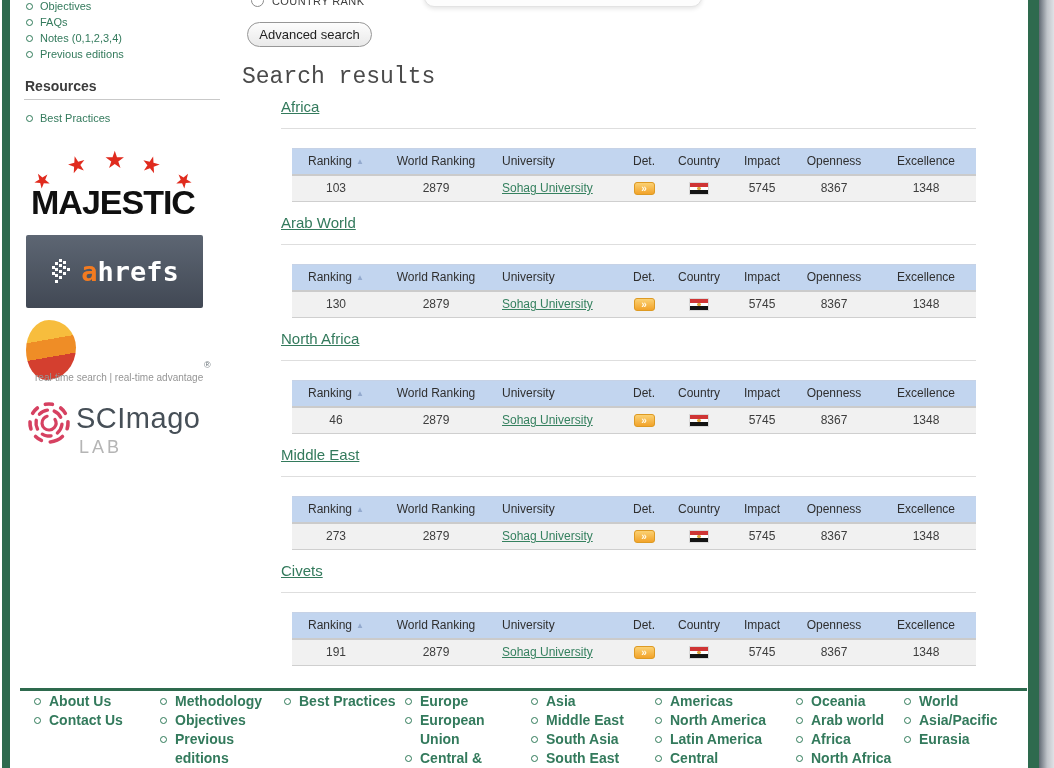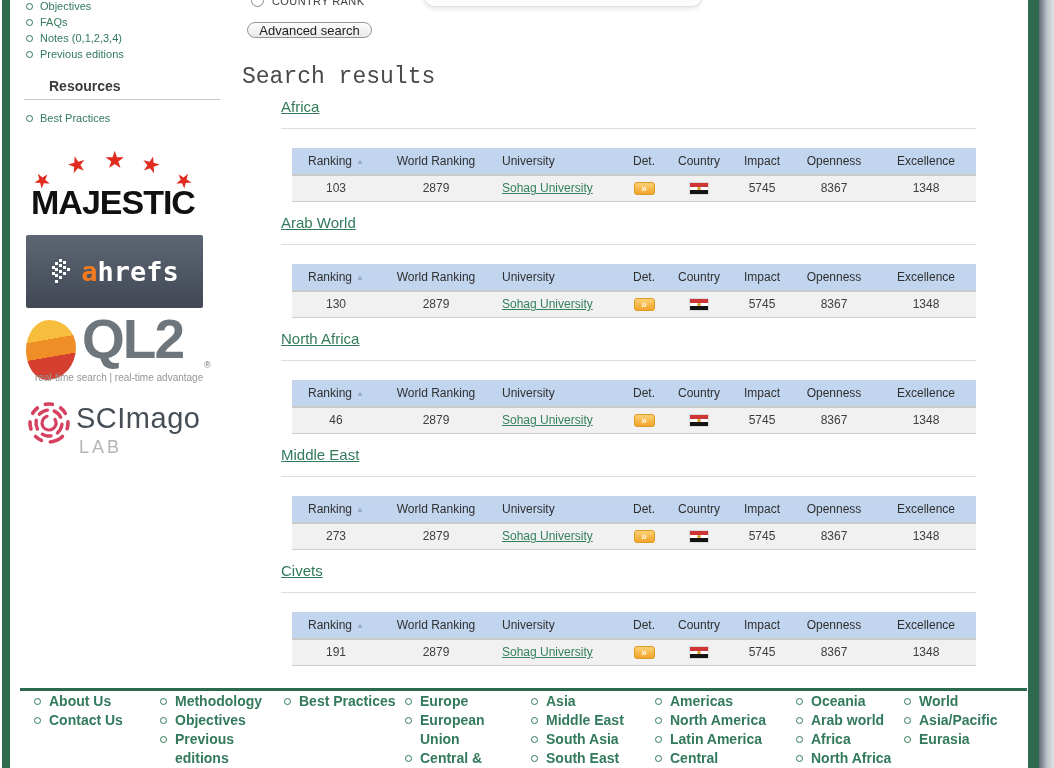--- a/index.html
+++ b/index.html
@@ -17,21 +17,21 @@
   a{ text-decoration:none; }
   .green-link{ color:#337a5c; }
 
   
   .side-list{ position:absolute; left:25px; list-style:none; }
   .side-list li{ position:relative; padding-left:15px; line-height:16px; font-size:11px; }
   .side-list li::before{ content:""; position:absolute; left:1px; top:5px; width:5px; height:5px;
      border:1px solid #2e7a58; border-radius:50%; }
   .side-list a{ color:#337a5c; }
   #side-top{ top:-2px; }
-  .res-heading{ position:absolute; left:25px; top:78px; font-size:14px; font-weight:bold; color:#3c3c3c;margin-left:24px;}
+  .res-heading{ position:absolute; left:25px; top:78px; font-size:14px; font-weight:bold; color:#3c3c3c;}
   .res-rule{ position:absolute; left:24px; top:99px; width:196px; height:1px; background:#c9c9c9;}
   #side-resources{ top:110px; }
 
   
   .logo-majestic{ position:absolute; left:25px; top:146px; width:180px; height:80px; }
   .logo-majestic .star{ position:absolute; color:#e02b1e; }
   .logo-majestic .wordmark{ position:absolute; left:6px; top:37px; font-size:34px; font-weight:800;
      letter-spacing:-1px; color:#101010; }
   .logo-ahrefs{ position:absolute; left:26px; top:235px; width:177px; height:73px;
      background:linear-gradient(#5d6673, #414854); border-radius:2px;
@@ -50,21 +50,21 @@
   .sci-word{ position:absolute; left:50px; top:6px; font-size:29px; color:#464f57; letter-spacing:.5px; }
   .sci-lab{ position:absolute; left:53px; top:41px; font-size:18px; color:#b5b5b5; letter-spacing:3px; }
 
   
   .cut-box{ position:absolute; left:424px; top:-20px; width:278px; height:27px;
      background:#fdfdfd; border:1px solid #e3e3e3; border-radius:10px;
      box-shadow:0 2px 4px rgba(0,0,0,.10); }
   .radio-row{ position:absolute; left:251px; top:-6px; display:flex; align-items:center; gap:8px; }
   .radio-circle{ width:13px; height:13px; border:1px solid #8a8a8a; border-radius:50%; background:#fff; }
   .radio-label{ font-size:11px; color:#3e3e3e; letter-spacing:.4px; }
-  .adv-btn{ position:absolute; left:247px; top:22px; width:125px; height:16px;
+  .adv-btn{ position:absolute; left:247px; top:22px; width:125px; height:25px;
      border:1px solid #979797; border-radius:13px;
      background:linear-gradient(#fdfdfd,#e9e9e9); font-size:13px; color:#222;
      font-family:"Liberation Sans", sans-serif; }
   .results-heading{ position:absolute; left:242px; top:64px; font-size:23px; color:#4a4a4a; font-weight:normal;font-family:Liberation Mono, monospace;}
 
   
   .section{ position:absolute; left:242px; width:734px; }
   .section .title{ display:inline-block; margin-left:39px; font-size:15px; color:#337a5c; text-decoration:underline; }
   .section .rule{ position:absolute; left:39px; top:30px; width:695px; height:1px; background:#dedede; }
   .rank-table{ position:absolute; left:50px; top:50px; width:684px; border-collapse:collapse;
@@ -141,21 +141,20 @@
           <rect x="5" y="15" width="3" height="3"></rect>
         <rect x="9" y="17" width="3" height="3"></rect>
           <rect x="5" y="21" width="3" height="3"></rect>
       </g>
     </svg>
     <div class="word"><span class="a-orange">a</span><span>hrefs</span></div>
   </div>
 
   <div class="logo-ql2">
     <div class="ql2-leaf"></div>
-    <div class="ql2-word">QL2</div>
     <div class="ql2-reg">®</div>
     <div class="ql2-tagline">real-time search | real-time advantage</div>
   </div>
 
   <div class="logo-scimago">
     <svg class="sci-icon" width="46" height="50" viewBox="0 0 46 50">
       <g fill="none" stroke="#d64161" stroke-linecap="round">
         <circle cx="23" cy="25" r="7" stroke-width="3.2" stroke-dasharray="26 9" transform="rotate(40 23 25)"></circle>
         <circle cx="23" cy="25" r="13" stroke-width="3.4" stroke-dasharray="9 7" transform="rotate(10 23 25)"></circle>
         <circle cx="23" cy="25" r="19" stroke-width="3.6" stroke-dasharray="7 9" transform="rotate(65 23 25)"></circle>

